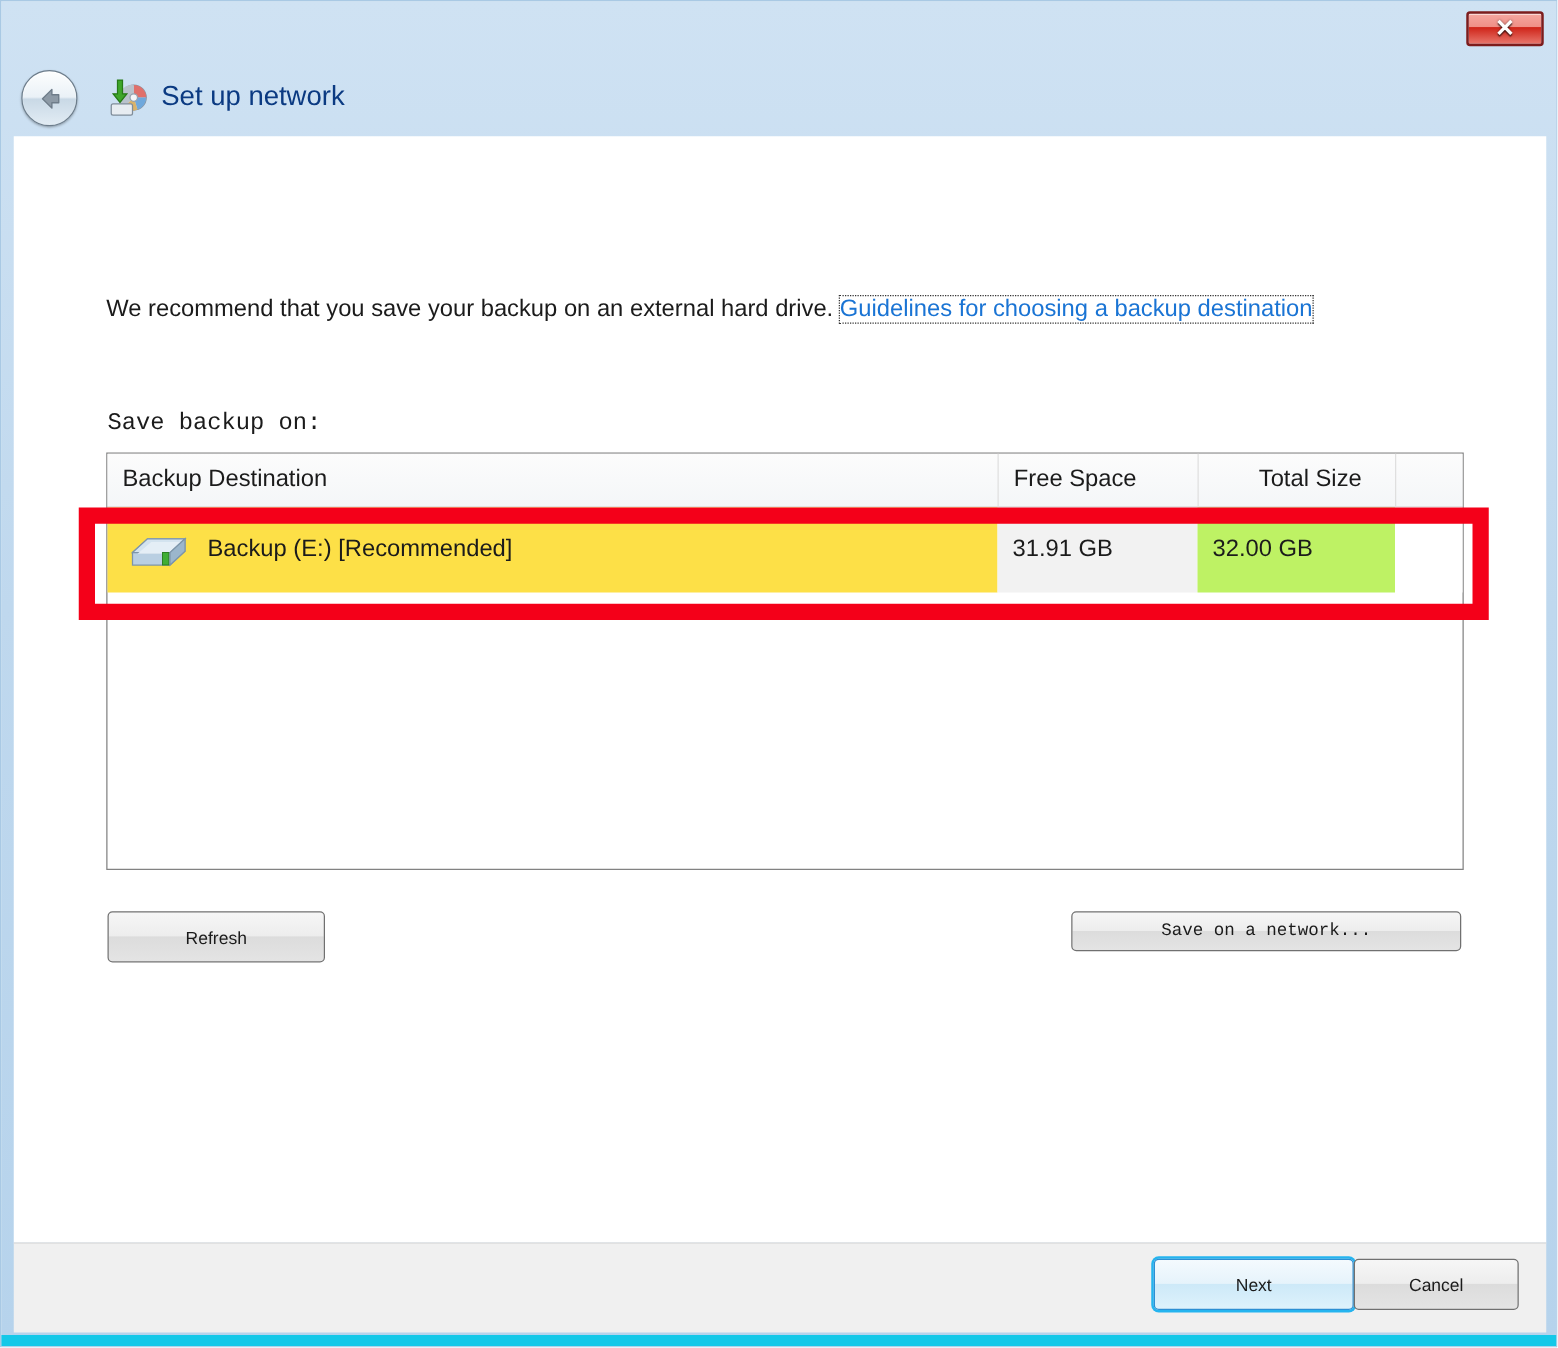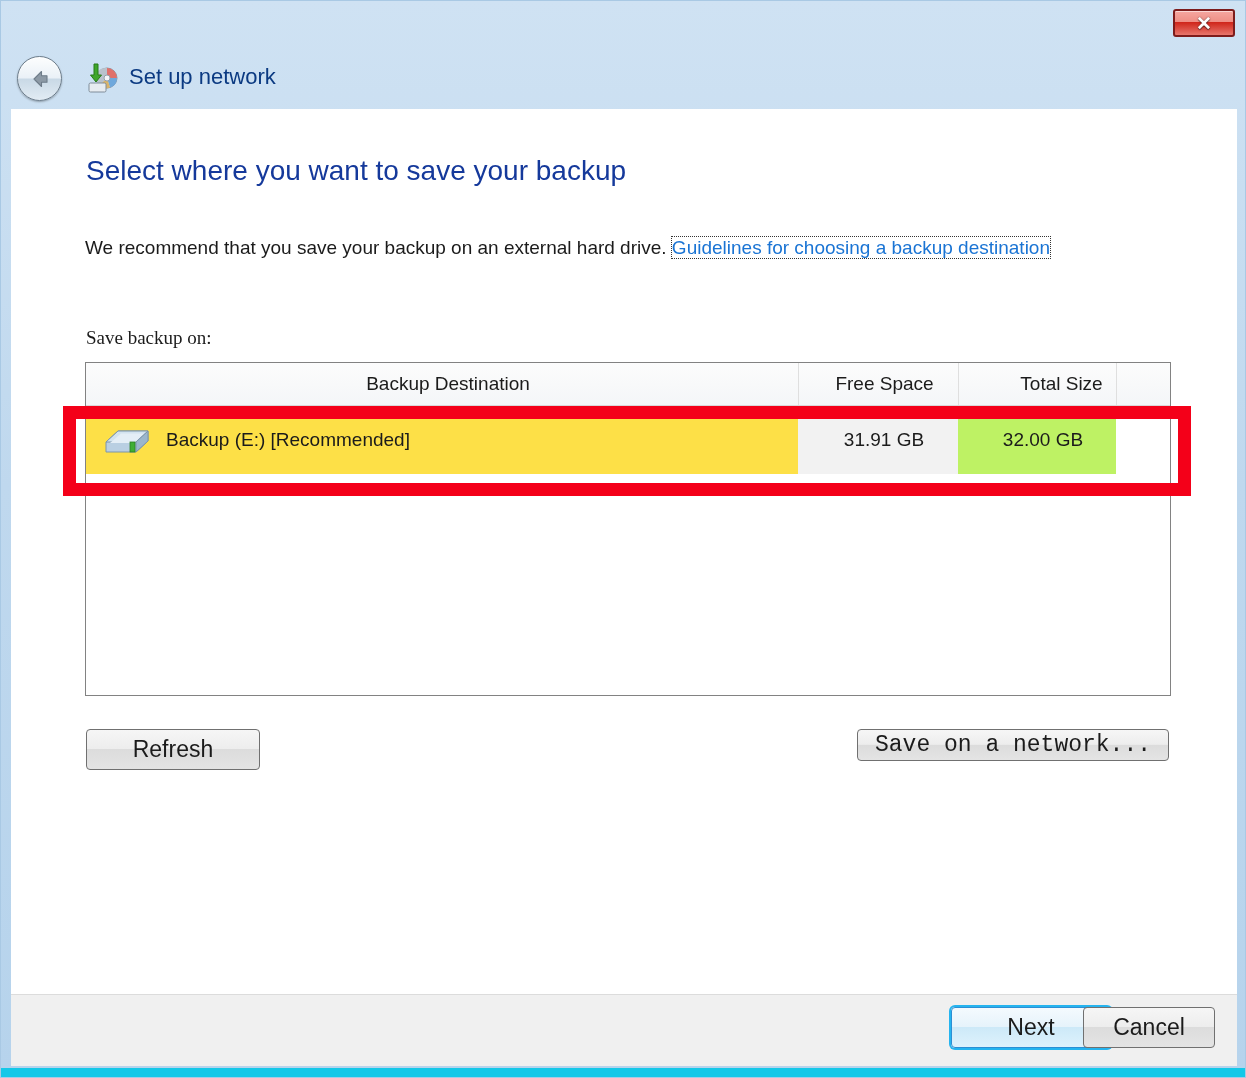--- a/index.html
+++ b/index.html
@@ -132,34 +132,33 @@
     outline: 1px dotted #333;
     cursor: pointer;
   }
 
   .save-label {
     position: absolute;
     left: 75px;
     top: 218px;
     font-size: 19px;
     color: #1b1b1b;
-    font-family: Liberation Serif, serif;
+    font-family: Liberation Mono, monospace;
   }
 
   
   .listview {
     position: absolute;
     left: 74px;
     top: 253px;
     width: 1086px;
     height: 334px;
     box-sizing: border-box;
     border: 1px solid #828282;
     background: #ffffff;
-    text-align: center;
   }
   .lv-header {
     position: relative;
     height: 42px;
     background: linear-gradient(to bottom, #fcfcfc 0%, #f4f6f8 100%);
     border-bottom: 1px solid #d9d9d9;
   }
   .lv-th {
     position: absolute;
     top: 0;
@@ -217,21 +216,21 @@
     font-family: "Liberation Sans", sans-serif;
     white-space: nowrap;
   }
 
   
   .btn {
     box-sizing: border-box;
     border: 1px solid #707070;
     border-radius: 4px;
     background: linear-gradient(to bottom, #f6f6f6 0%, #ededed 48%, #dcdcdc 50%, #e4e4e4 100%);
-    font-size: 23px;
+    font-size: 14px;
     color: #1b1b1b;
     font-family: "Liberation Sans", sans-serif;
     text-align: center;
     cursor: pointer;
     display: flex;
     align-items: center;
     justify-content: center;
     white-space: nowrap;
   }
   .btn-refresh {
@@ -264,21 +263,20 @@
   .btn-next {
     position: absolute;
     left: 912px;
     top: 12px;
     width: 160px;
     height: 41px;
     border: 1px solid #2c8fd4;
     border-radius: 4px;
     background: linear-gradient(to bottom, #f4fafe 0%, #e6f3fb 48%, #cde9f8 50%, #def2fc 100%);
     box-shadow: 0 0 0 2px #25b4ef;
-    margin-left: 28px;
   }
   .btn-cancel {
     position: absolute;
     left: 1072px;
     top: 12px;
     width: 132px;
     height: 41px;
   }
 
   
@@ -330,21 +328,20 @@
       <circle cx="22" cy="17" r="3" fill="#f4f6f8" stroke="#93a0ad" stroke-width="1"></circle>
       <rect x="4" y="22" width="17" height="9" rx="1.5" fill="#e7ecf1" stroke="#7f8c99" stroke-width="1"></rect>
       <path d="M9 3 L9 14 L5.5 14 L11 21 L16.5 14 L13 14 L13 3 Z" fill="#3fa62a" stroke="#277a18" stroke-width="1"></path>
     </svg>
 
     <div class="title-text">Set up network</div>
   </div>
 
   <div class="content-pane">
 
-    <div class="page-heading">Select where you want to save your backup</div>
 
     <div class="intro-block">
       <span>We recommend that you save your backup on an external hard drive. </span><a class="intro-link">Guidelines for choosing a backup destination</a>
     </div>
 
     <div class="save-label">Save backup on:</div>
 
     <div class="listview">
 
       <div class="lv-header">

